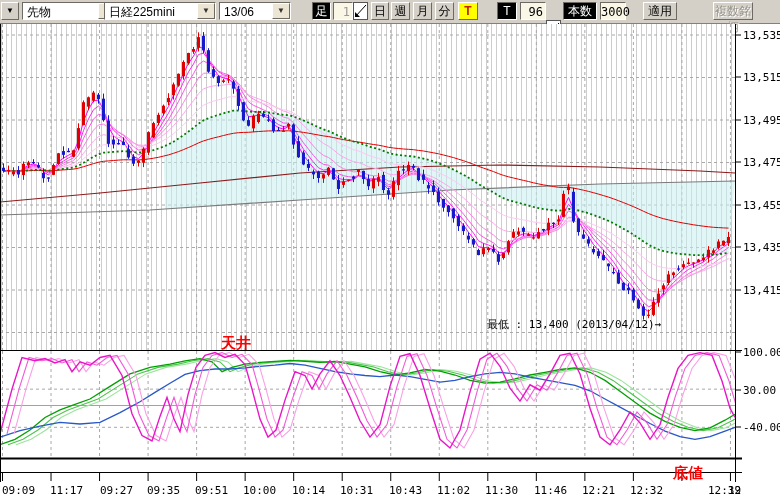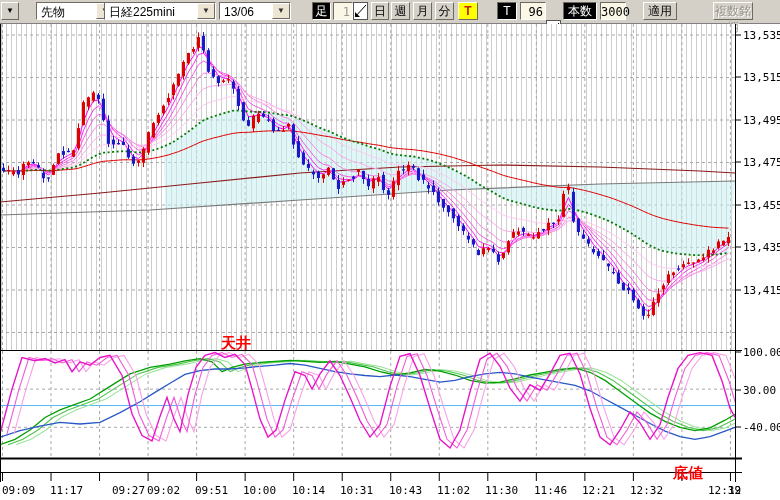--- a/index.html
+++ b/index.html
@@ -36,21 +36,21 @@
               font-size:11px;color:#000;white-space:nowrap;}
 </style>
 </head>
 <body>
 
 <div class="screen">
 
   <div class="toolbar">
     <div class="tb btn3d" style="left:1px;width:18px;font-size:8px;line-height:15px;">▼</div>
 
-    <div class="tb combo" style="left:36px;width:79px;">
+    <div class="tb combo" style="left:22px;width:95px;">
       <span class="txt">先物</span>
       <span class="arrow">▼</span>
     </div>
 
     <div class="tb combo" style="left:104px;width:112px;">
       <span class="txt">日経225mini</span>
       <span class="arrow">▼</span>
     </div>
 
     <div class="tb combo" style="left:219px;width:72px;">
@@ -492,38 +492,39 @@
         <line x1="735" y1="162" x2="741" y2="162"></line>
         <line x1="735" y1="205" x2="741" y2="205"></line>
         <line x1="735" y1="247" x2="741" y2="247"></line>
         <line x1="735" y1="290" x2="741" y2="290"></line>
         <line x1="735" y1="352" x2="741" y2="352"></line>
         <line x1="735" y1="390" x2="741" y2="390"></line>
         <line x1="735" y1="427" x2="741" y2="427"></line>
       </g>
     </svg>
 
+  <div class="ann" style="left:487px;top:317px;">最低 : 13,400 (2013/04/12)→</div>
   <div class="redlabel" style="left:185px;top:334px;">天井</div>
   <div class="redlabel" style="left:637px;top:464px;">底値</div>
 
   <div id="labels">
       <div class="axis-label" style="left: 743px; top: 29px;">13,535</div>
       <div class="axis-label" style="left: 743px; top: 71px;">13,515</div>
       <div class="axis-label" style="left: 743px; top: 114px;">13,495</div>
       <div class="axis-label" style="left: 743px; top: 156px;">13,475</div>
       <div class="axis-label" style="left: 743px; top: 199px;">13,455</div>
       <div class="axis-label" style="left: 743px; top: 241px;">13,435</div>
       <div class="axis-label" style="left: 743px; top: 284px;">13,415</div>
       <div class="axis-label" style="left: 743px; top: 346px;">100.00</div>
       <div class="axis-label" style="left: 743px; top: 384px;">30.00</div>
       <div class="axis-label" style="left: 743px; top: 421px;">-40.00</div>
       <div class="axis-label" style="left: 2px; top: 484px;">09:09</div>
       <div class="axis-label" style="left: 50px; top: 484px;">11:17</div>
-      <div class="axis-label" style="left: 112px; top: 484px;">09:27</div>
-      <div class="axis-label" style="left: 147px; top: 484px;">09:02</div>
+      <div class="axis-label" style="left: 100px; top: 484px;">09:27</div>
+      <div class="axis-label" style="left: 147px; top: 484px;">09:35</div>
       <div class="axis-label" style="left: 195px; top: 484px;">09:51</div>
       <div class="axis-label" style="left: 243px; top: 484px;">10:00</div>
       <div class="axis-label" style="left: 292px; top: 484px;">10:14</div>
       <div class="axis-label" style="left: 340px; top: 484px;">10:31</div>
       <div class="axis-label" style="left: 389px; top: 484px;">10:43</div>
       <div class="axis-label" style="left: 437px; top: 484px;">11:02</div>
       <div class="axis-label" style="left: 485px; top: 484px;">11:30</div>
       <div class="axis-label" style="left: 534px; top: 484px;">11:46</div>
       <div class="axis-label" style="left: 582px; top: 484px;">12:21</div>
       <div class="axis-label" style="left: 630px; top: 484px;">12:32</div>

